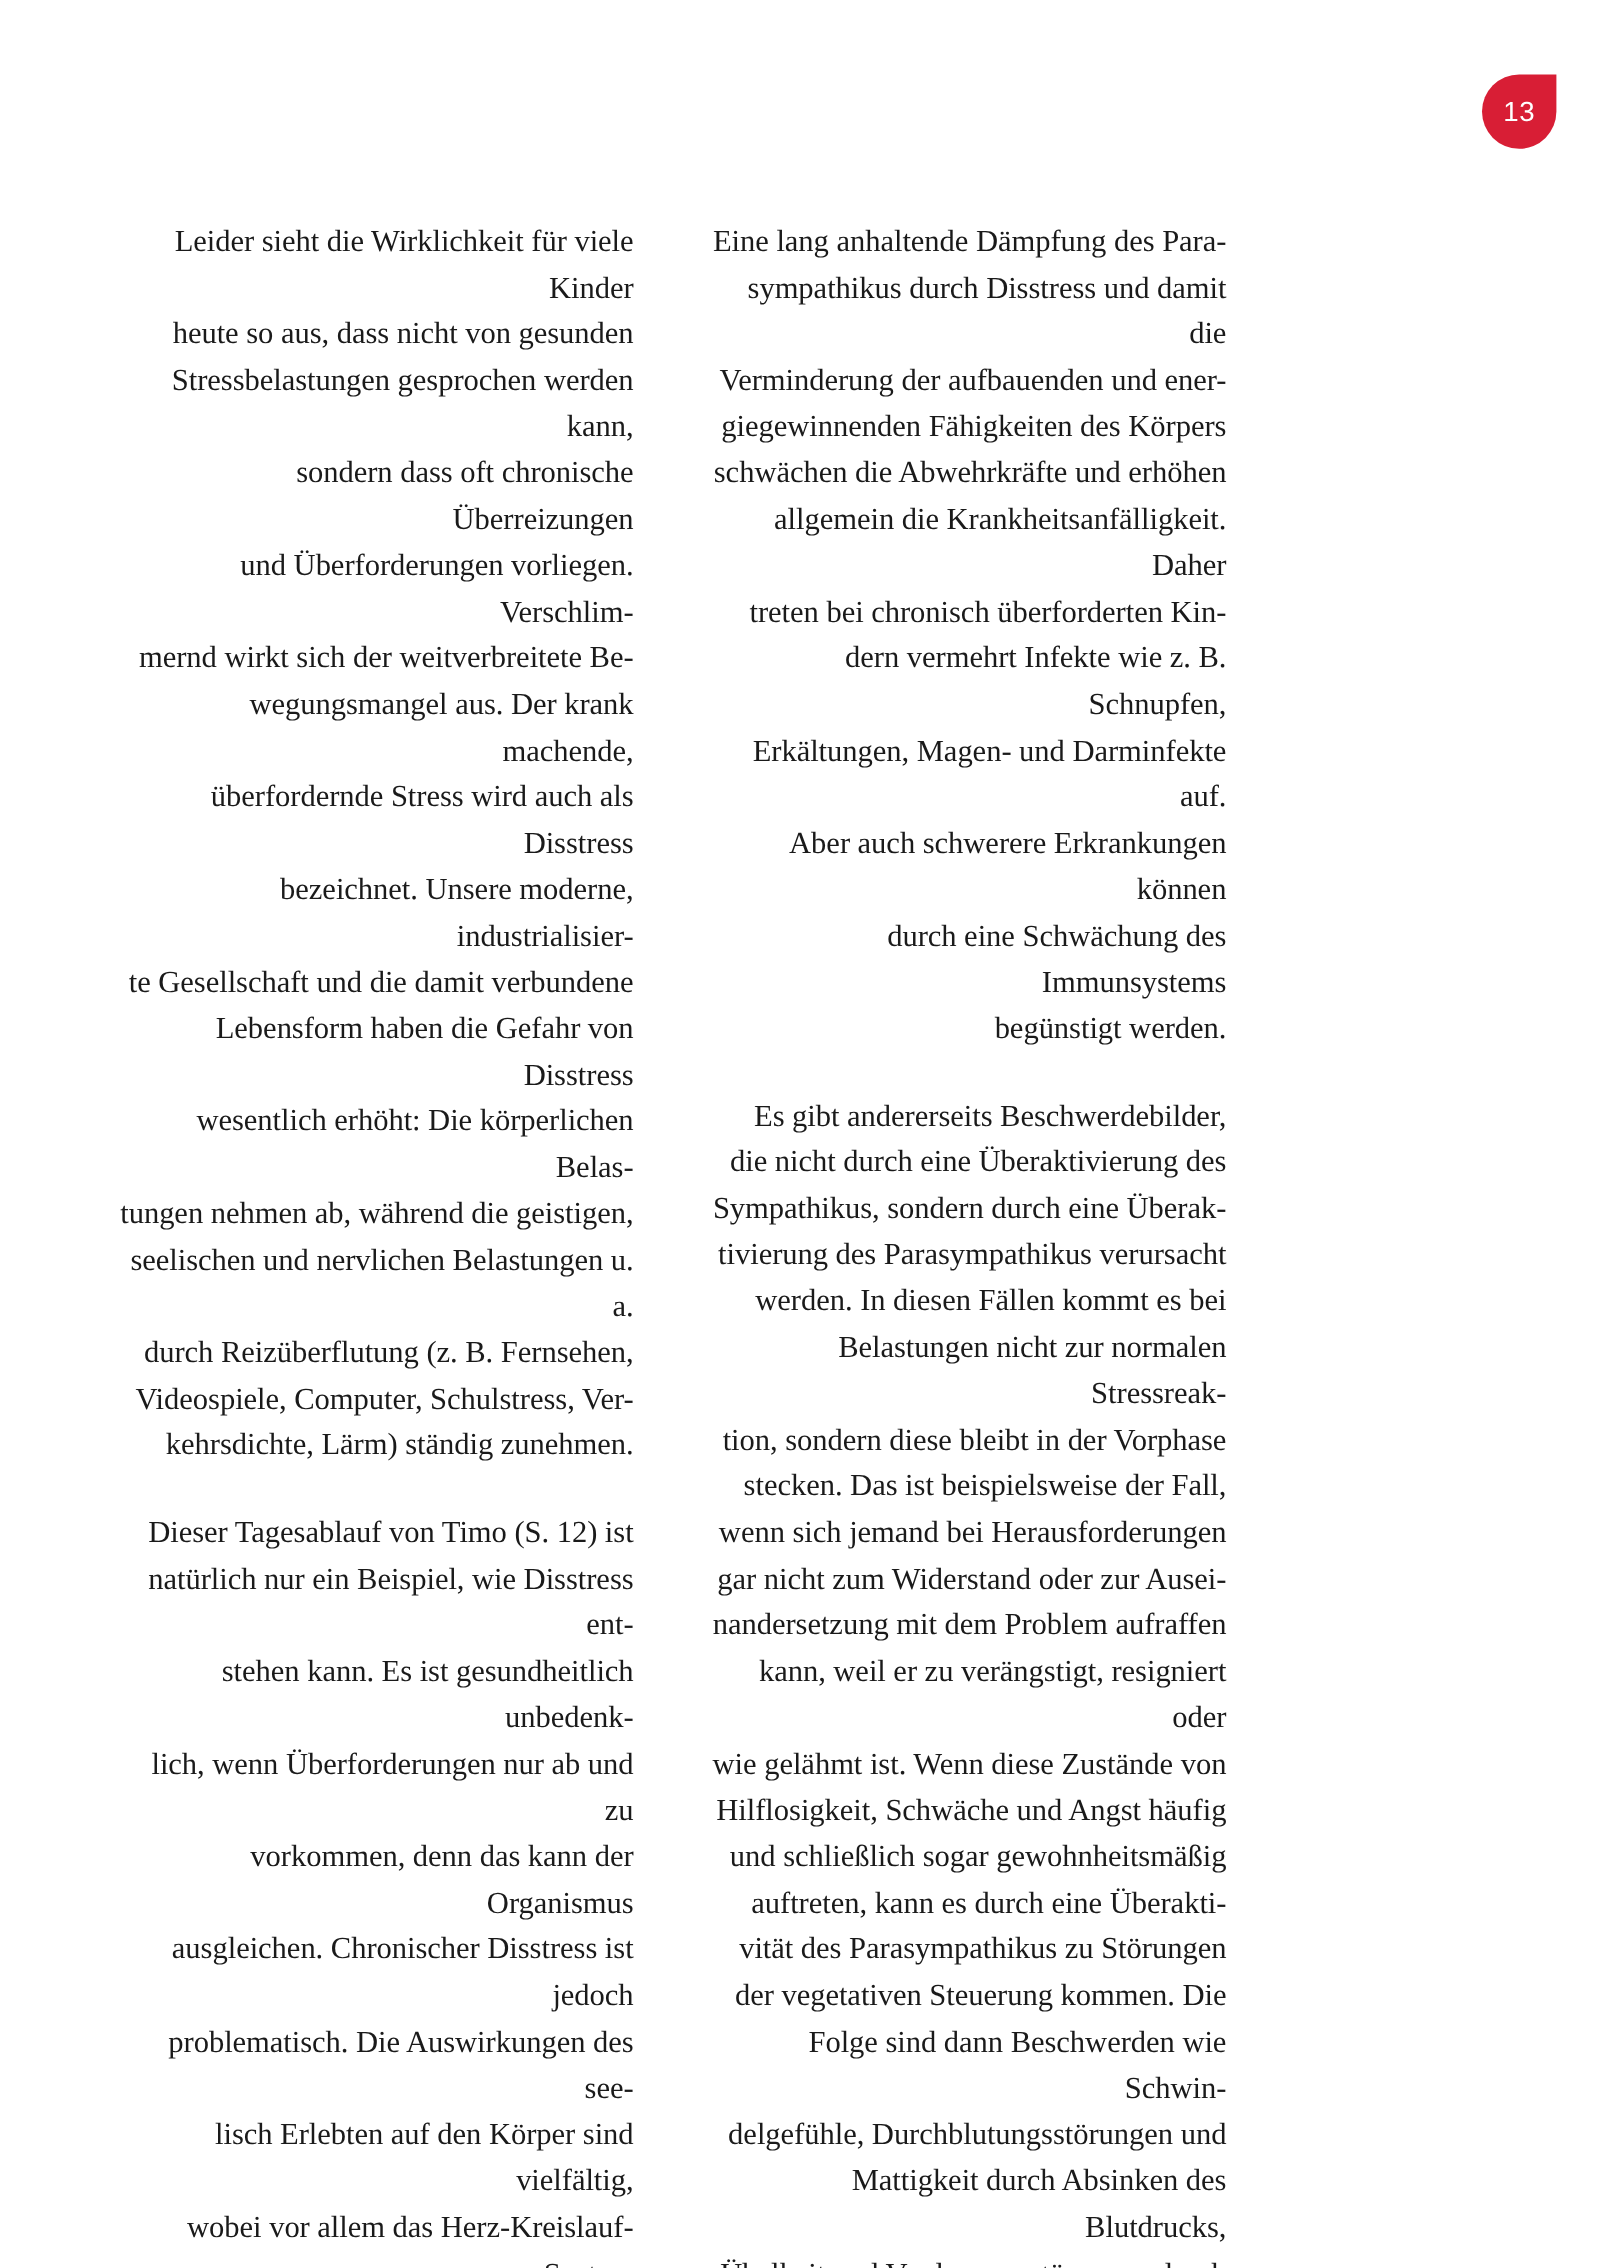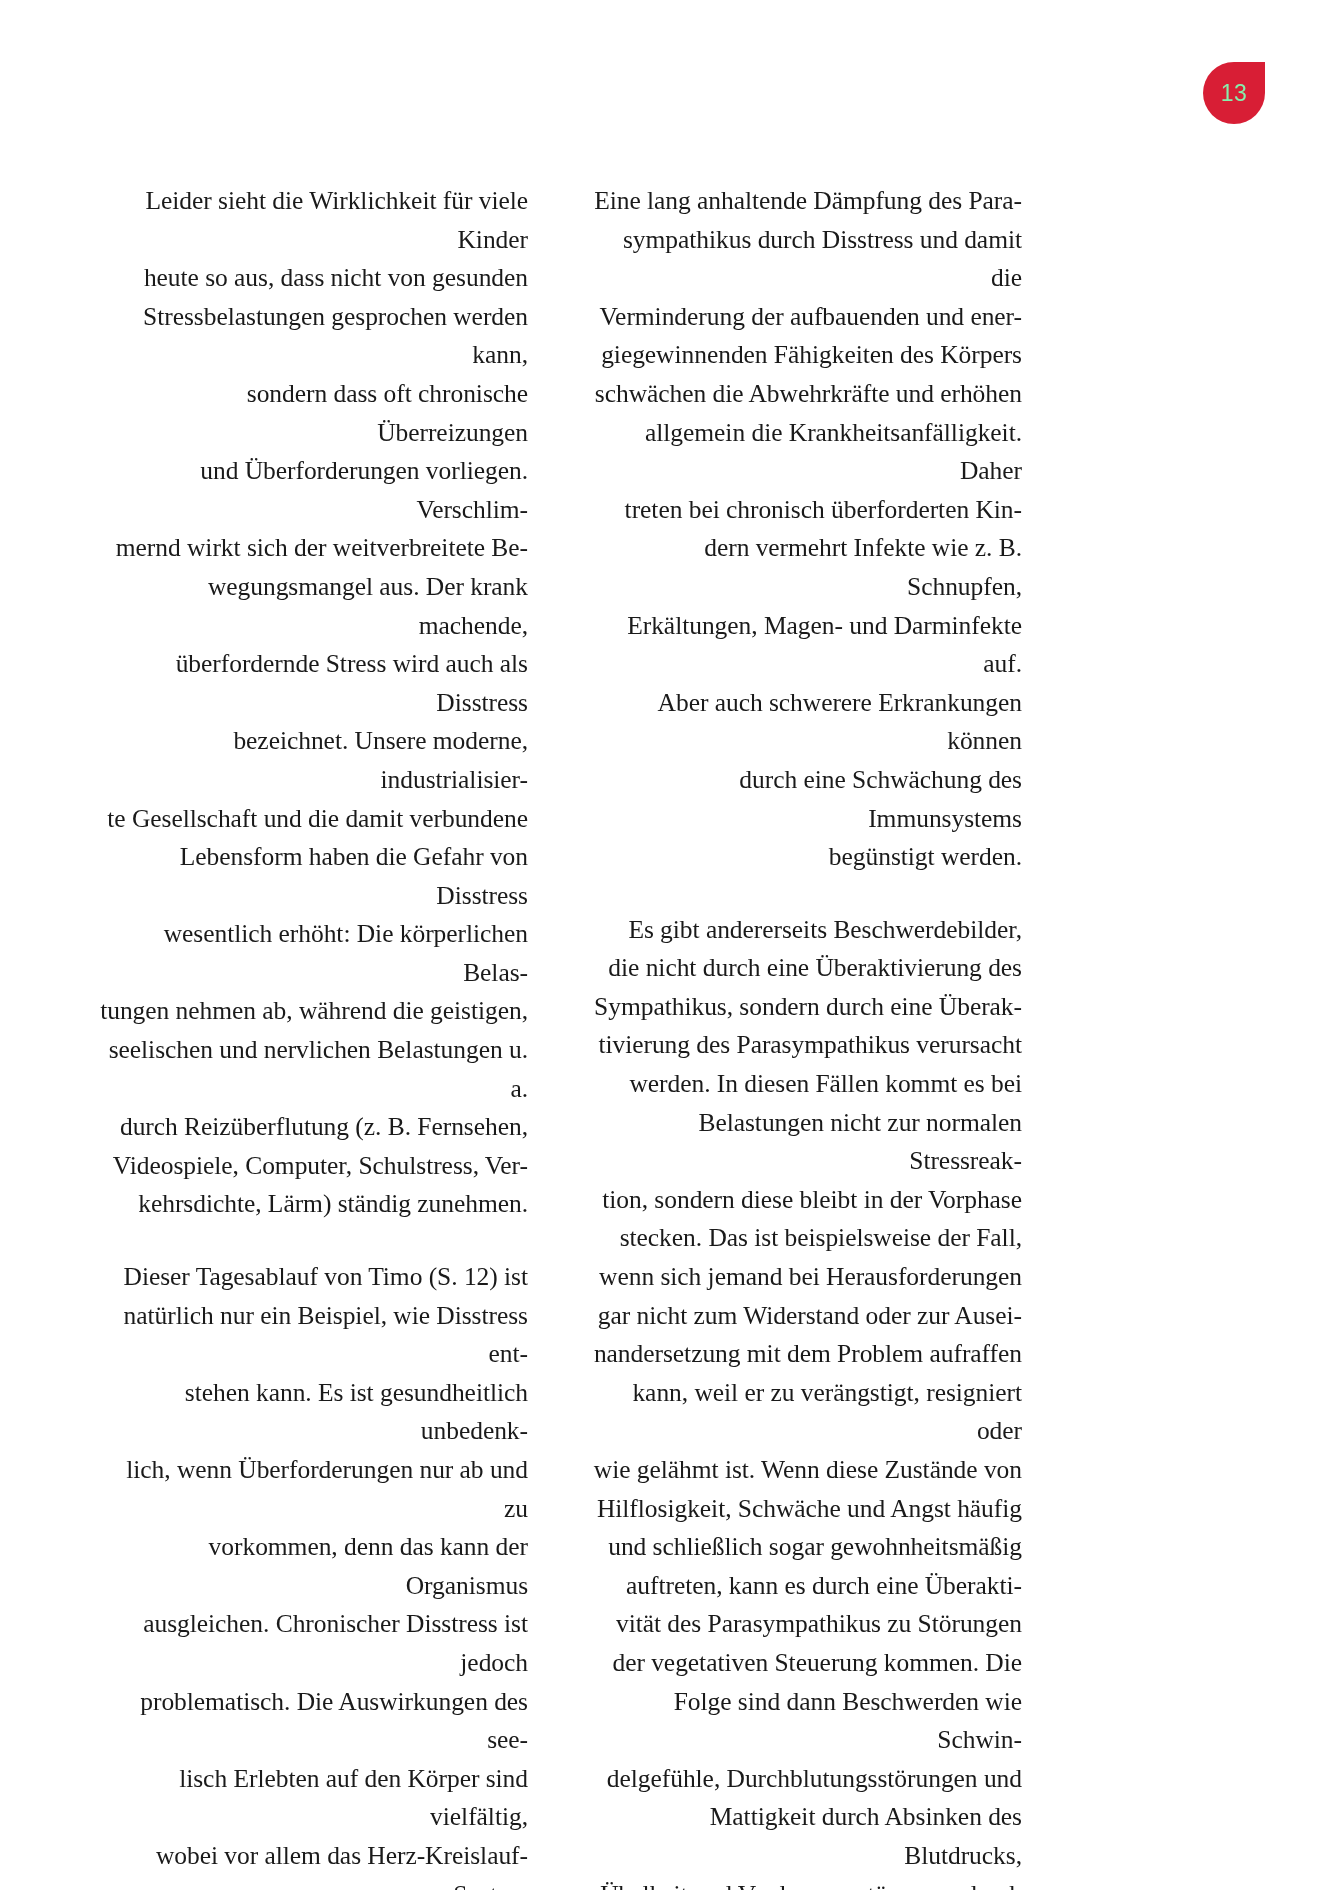--- a/index.html
+++ b/index.html
@@ -14,29 +14,29 @@
     height: 1890px;
     background: #ffffff;
     overflow: hidden;
     font-family: "Liberation Serif", "DejaVu Serif", serif;
   }
 
   
   .page-badge {
     position: absolute;
     top: 62px;
-    left: 1203px;
+    left: 1235px;
     width: 62px;
     height: 62px;
     background: #d81e35;
     border-radius: 31px 0 31px 31px;
     display: flex;
     align-items: center;
     justify-content: center;
-    color: #86efac;
+    color: #ffffff;
     font-family: "Liberation Sans", "DejaVu Sans", sans-serif;
     font-size: 23px;
     font-weight: 400;
     letter-spacing: 0.5px;
     line-height: 1;
   }
 
   
   .content {
     position: absolute;

